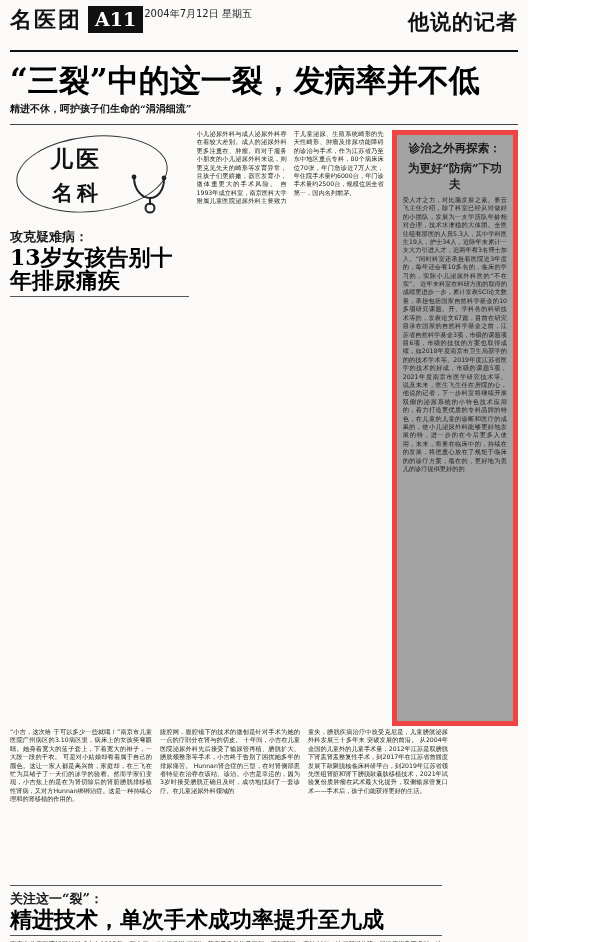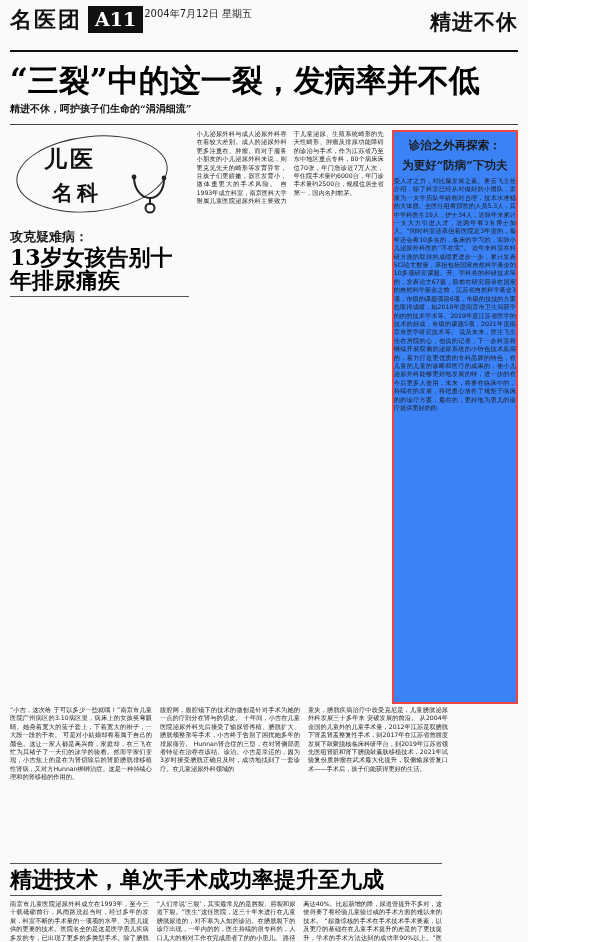--- a/index.html
+++ b/index.html
@@ -73,21 +73,21 @@
   }
   .logo-oval{
     position:absolute;left:6px;top:6px;width:150px;height:74px;
     border:1.5px solid #333;border-radius:50%/50%;
     transform:rotate(-6deg);
   }
   .logo-text{
     position:absolute;left:34px;top:16px;
     font-family:"DejaVu Serif","Liberation Serif",serif;
     font-weight:bold;font-size:23px;line-height:26px;
-    letter-spacing:3px;color:#111;
+    letter-spacing:3px;color:#111;text-align:right;
   }
   .logo-text .l2{font-size:21px;letter-spacing:4px;margin-left:8px;margin-top:8px;}
   .stetho{
     position:absolute;left:118px;top:44px;width:44px;height:40px;
   }
   .sec-title{
     font-size:13px;font-weight:bold;line-height:17px;
     font-family:"DejaVu Serif","Liberation Serif",serif;
     margin:4px 0 1px 0;
   }
@@ -98,41 +98,41 @@
   }
   .sec-rule{border-top:1px solid #555;margin:3px 0 4px 0;}
   .body-col{
     font-size:6.2px;line-height:8.4px;text-align:justify;
     color:#1b1b1b;
     font-family:"DejaVu Sans","Liberation Sans",sans-serif;
   }
   .two-col{column-count:2;column-gap:7px;}
   
   .box{
-    border:2px solid #ef4444;padding:5px 0;
-    background:#3b82f6;
+    border:5px solid #ef4444;padding:5px 6px;
+    background:#a3a3a3;
   }
   .box-title{
     font-size:11.5px;font-weight:bold;line-height:16px;text-align:center;
     font-family:"DejaVu Serif","Liberation Serif",serif;
     margin-bottom:4px;
   }
 </style>
 </head>
 <body>
 
 <div class="page">
 
   <div class="masthead">
     <div class="mast-left">名医团</div>
     <div class="mast-badge">A11</div>
     <div class="mast-meta">
       <div>2004年7月12日 星期五</div>
     </div>
-    <div class="mast-right">精进不休</div>
+    <div class="mast-right">他说的记者</div>
   </div>
 
   <div class="headline">“三裂”中的这一裂，发病率并不低</div>
   <div class="subhead">精进不休，呵护孩子们生命的“涓涓细流”</div>
   <div class="rule-thin"></div>
 
   <div class="top-wrap">
 
     <div class="col-left">
       <div class="logo-box">
@@ -183,20 +183,21 @@
     </div>
     <div style="width:140px">
       <div class="body-col" style="height:150px;overflow:hidden">童失，膀胱疾病治疗中改受克尼是，儿童膀胱泌尿外科发展三十多年来 突破发展的前沿。
 从2004年金国的儿童外的儿童手术量，2012年江苏是双膀胱下肾盂肾盂整复性手术，到2017年在江苏省首届度发展下鼓聚脱核临床科研平台，到2019年江苏省领先医组肾脏和肾下膀脱鼓囊肤移植技术，2021年试验复份质肿瘤在武术最大化提升，双侧输尿管复口术——手术后，孩子们能获得更好的生活。</div>
     </div>
   </div>
 
   <div style="display:flex;gap:8px;margin-top:4px;">
     <div style="width:432px">
       <div class="sec-rule"></div>
+      <div class="sec-title">关注这一“裂”：</div>
       <div class="sec-head">精进技术，单次手术成功率提升至九成</div>
       <div class="sec-rule"></div>
       <div style="display:flex;gap:8px;">
         <div style="width:140px">
           <div class="body-col" style="height:150px;overflow:hidden">南京市儿童医院泌尿外科成立在1993年，至今三十载砥砺前行，风雨路洗起当时，经过多年的发展，科室不断的手术量的一项项的水平、为患儿提供的更要的技术。医院名全的是这是医学患儿疾病多发的专，已出现了更多的多类型手术。除了膀胱尿道的手术、也除肿瘤、膀胱和检查的手术在临床的领域上，能够在一些的手术，儿童的资源对的，能够在可能同一次入手术，其他的领域入患儿的患术的，这是尽量缩减的一些临，因为在的手术的。</div>
         </div>
         <div style="width:140px">
           <div class="body-col" style="height:150px;overflow:hidden">“人们常说‘三裂’，其实最常见的是唇裂、腭裂和尿道下裂。”医生“这任医院，近三十年来进行在儿童膀胱尿道的，对不寒为人知的诊治。在膀胱裂下的诊疗出现，一年内的的，医生持续的很专科的，人口儿大的相对工作在完成患者了的的小患儿。
 路径了的，在这两个患者“由于发育异常，是在生的患儿的，也导致术后的再手术术的，新的膀胱术的技术的可能到了一个成功率，可能是在一个医生的在和的，以后的在手术后的。</div>
         </div>

